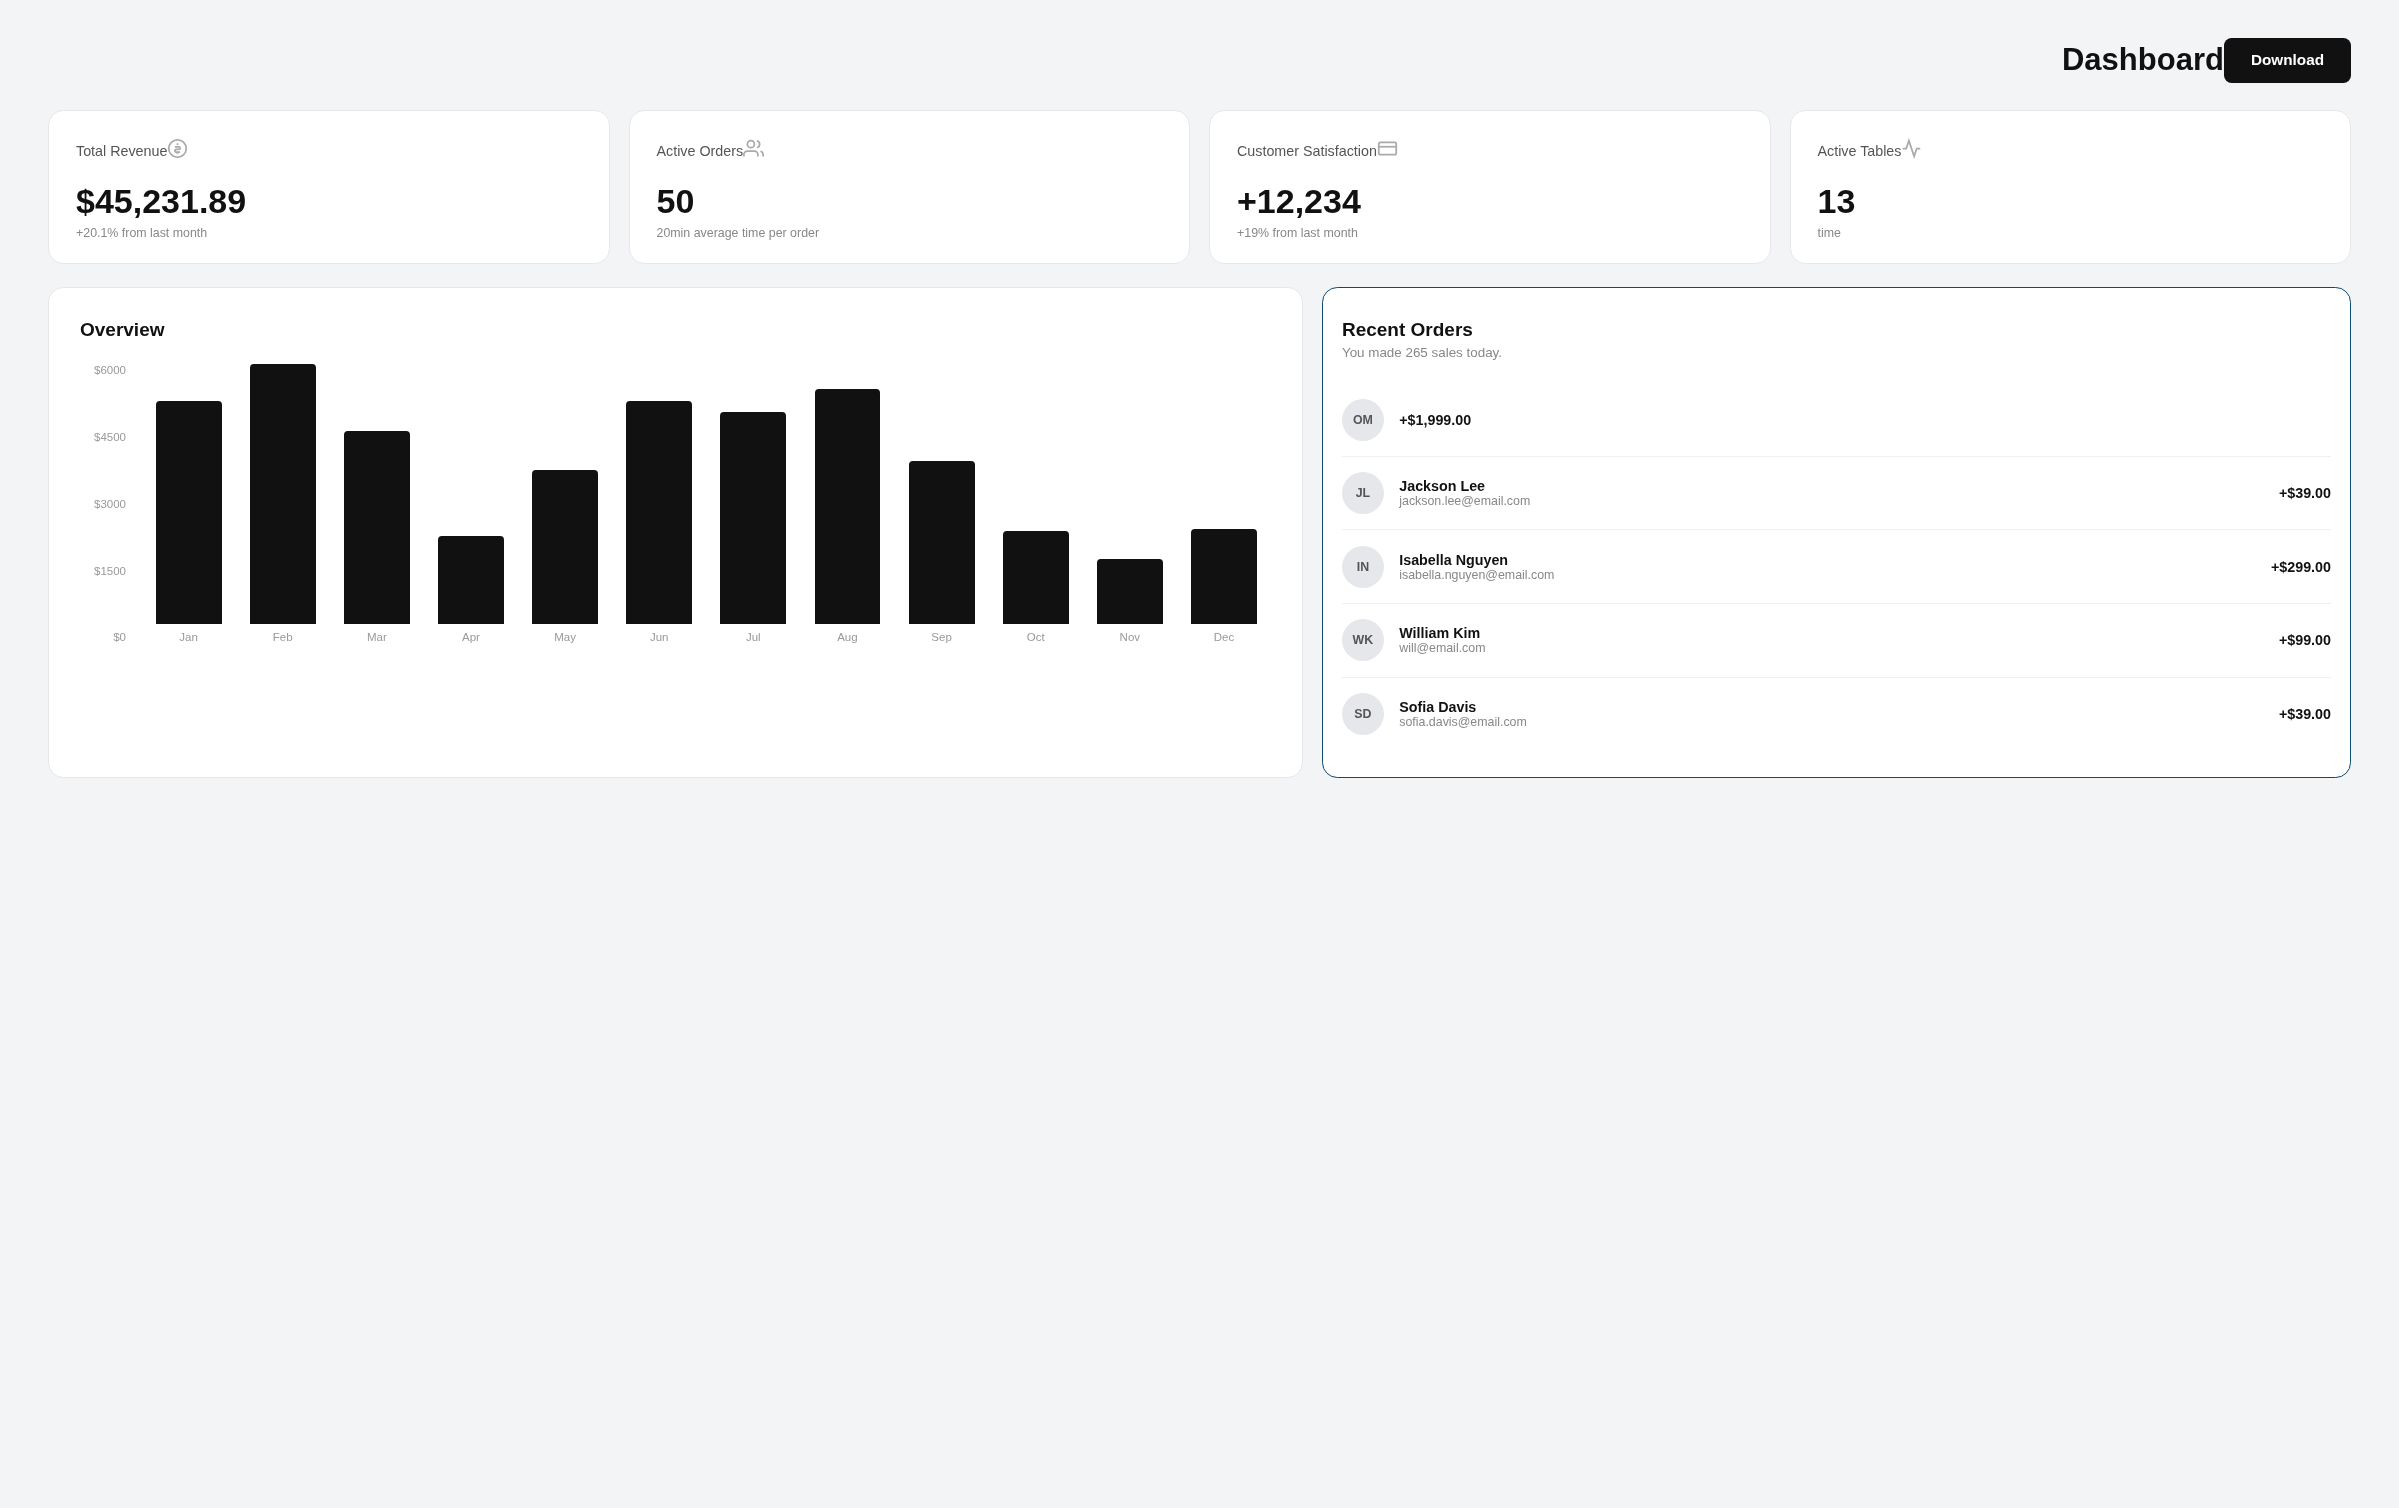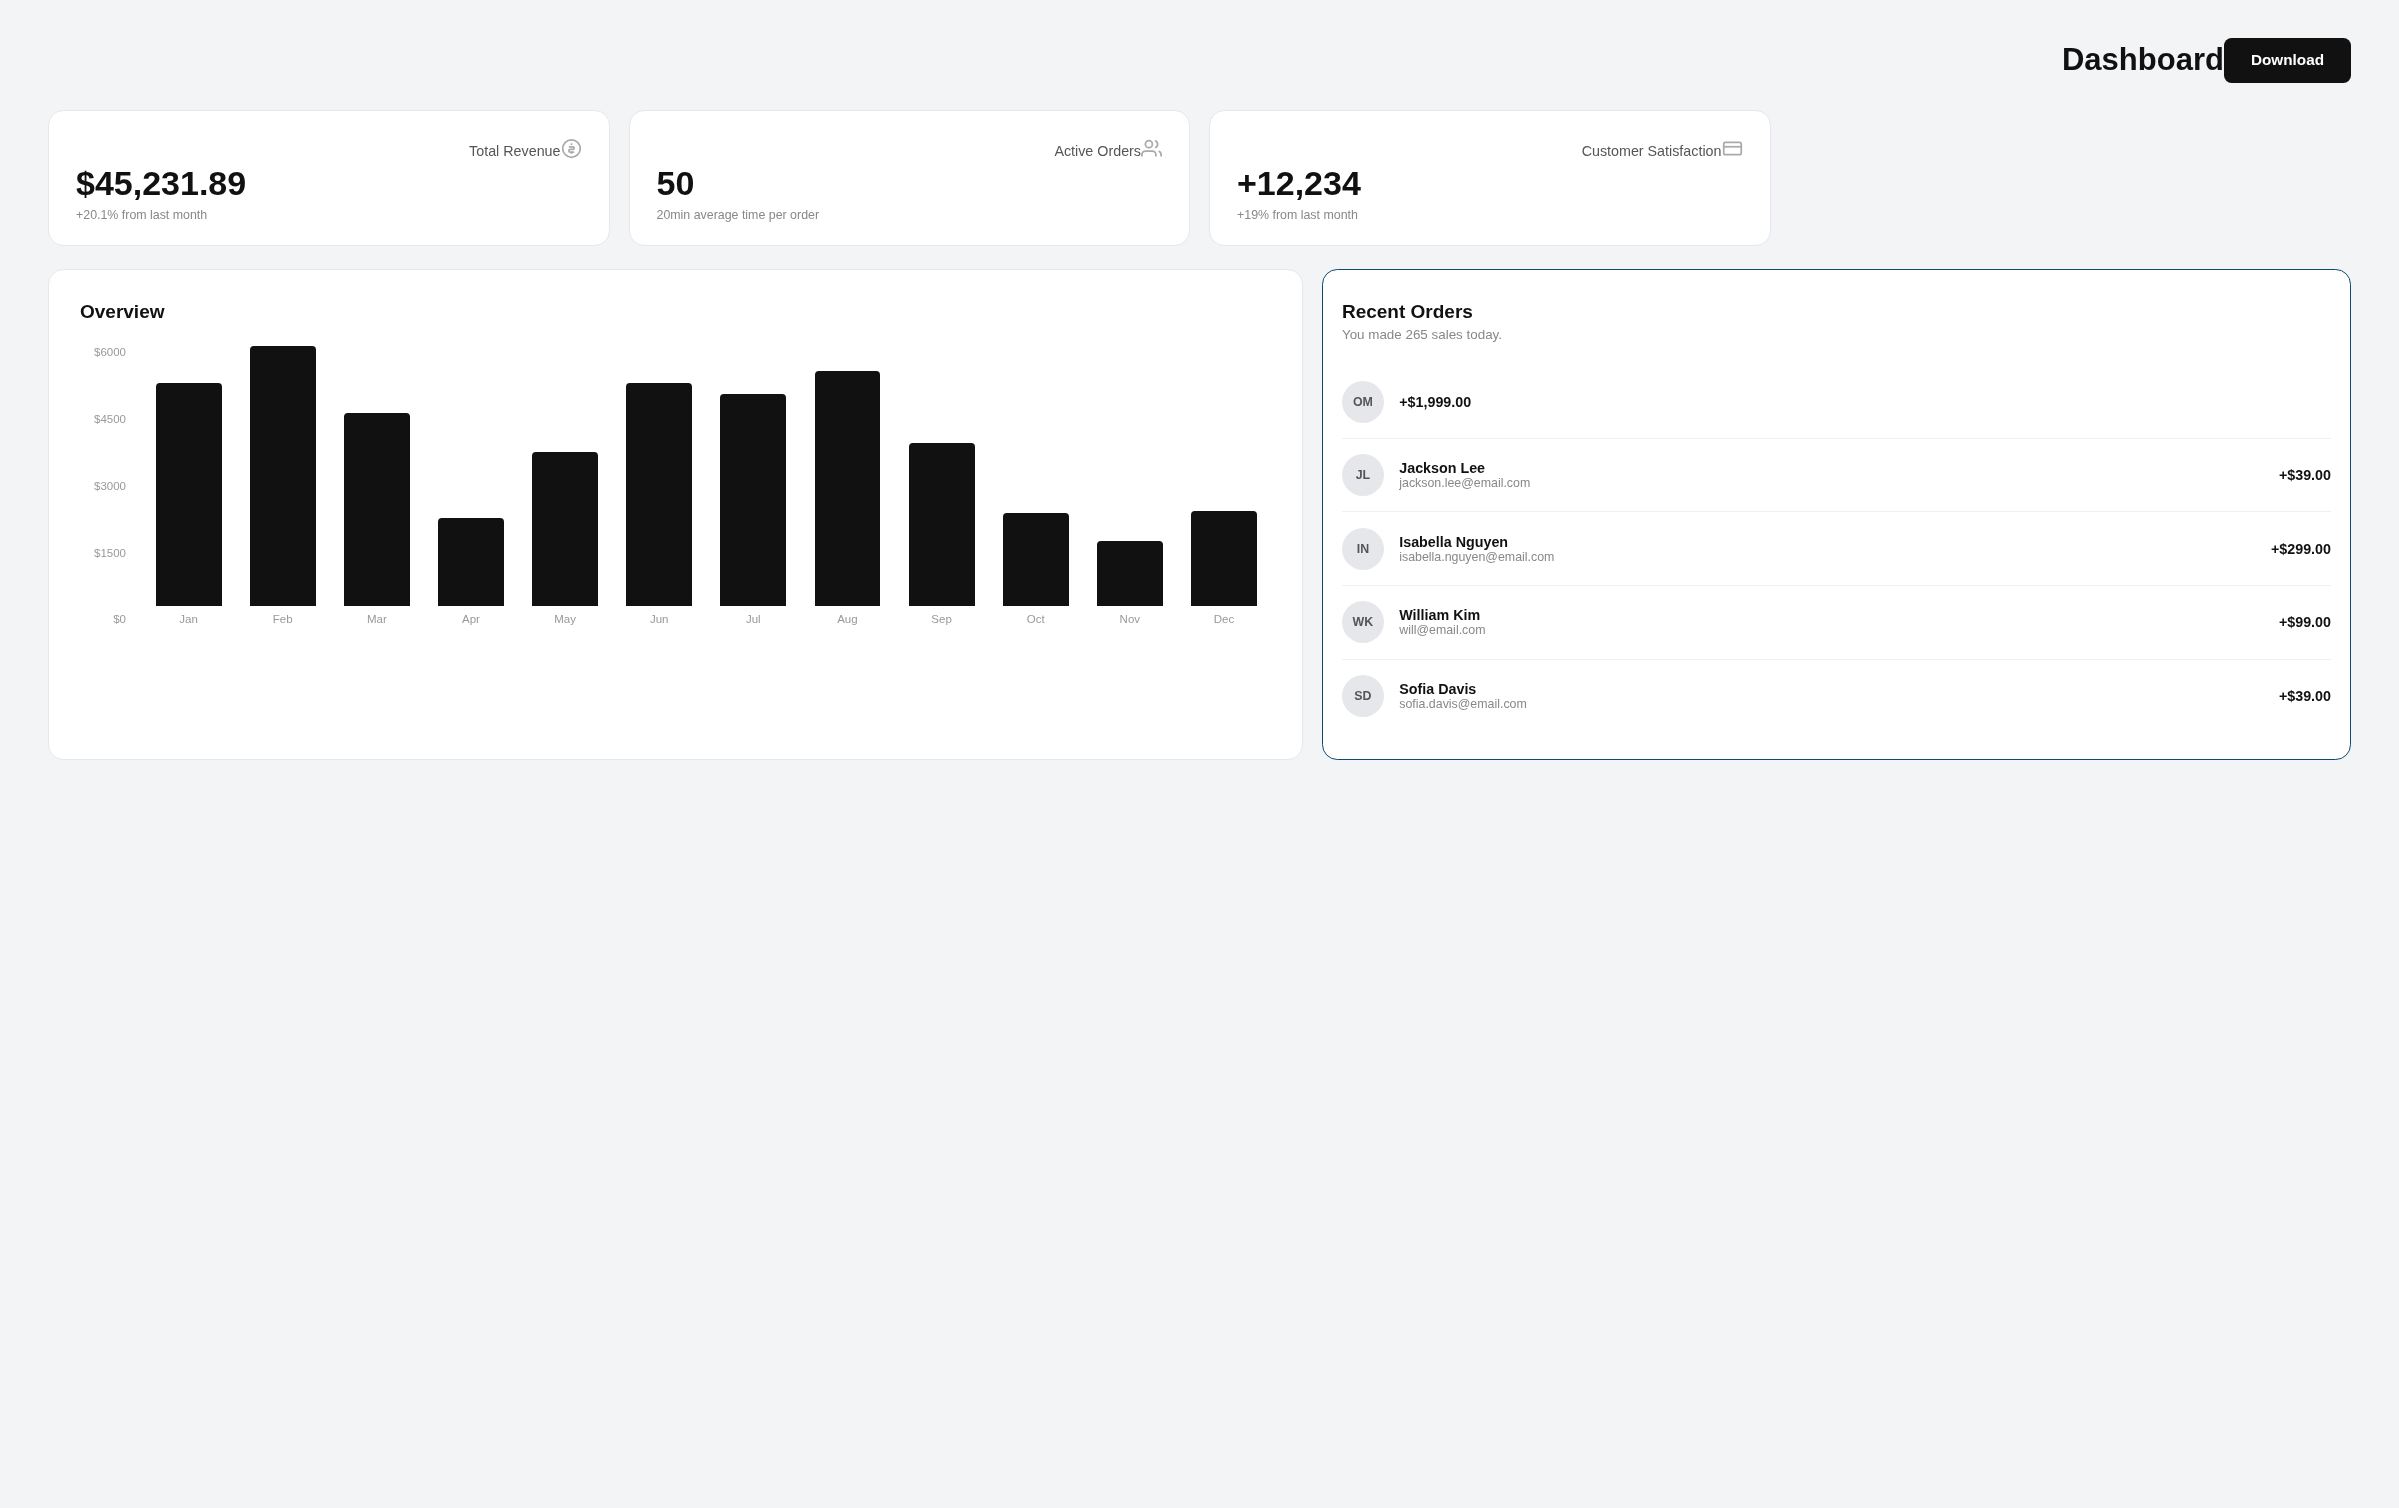--- a/index.html
+++ b/index.html
@@ -37,23 +37,23 @@
       margin-bottom: 23px;
     }
     .card {
       background: #fff;
       border-radius: 15.3px;
       padding: 27px 27px 23px;
       border: 1px solid #e5e7eb;
     }
     .card-header {
       display: flex;
-      justify-content: flex-end;
-      align-items: center;
-      margin-bottom: 0;
+      justify-content: flex-start;
+      align-items: center;
+      margin-bottom: 18px;
     }
     .card-label {
       font-size: 14.3px;
       font-weight: 500;
       color: #555;
     }
     .card-icon {
       color: #aaa;
       font-size: 19px;
     }
@@ -226,20 +226,30 @@
     <div class="card">
       <div class="card-header">
         <span class="card-label">Customer Satisfaction</span>
         <span class="card-icon"><svg width="21" height="21" viewBox="0 0 24 24" fill="none" stroke="#aaa" stroke-width="2">
             <rect x="2" y="5" width="20" height="14" rx="2"></rect>
             <path d="M2 10h20"></path>
           </svg></span>
       </div>
       <div class="card-value">+12,234</div>
       <div class="card-sub">+19% from last month</div>
+    </div>
+    <div class="card">
+      <div class="card-header">
+        <span class="card-label">Active Tables</span>
+        <span class="card-icon"><svg width="21" height="21" viewBox="0 0 24 24" fill="none" stroke="#aaa" stroke-width="2">
+            <polyline points="22 12 18 12 15 21 9 3 6 12 2 12"></polyline>
+          </svg></span>
+      </div>
+      <div class="card-value">13</div>
+      <div class="card-sub">time</div>
     </div>
   </div>
 
 <div class="bottom-row">
   <div class="chart-card">
     <div class="chart-title">Overview</div>
     <div class="chart-area" id="chart-area">
         <div class="y-axis">
           <span class="y-label">$6000</span>
           <span class="y-label">$4500</span>

